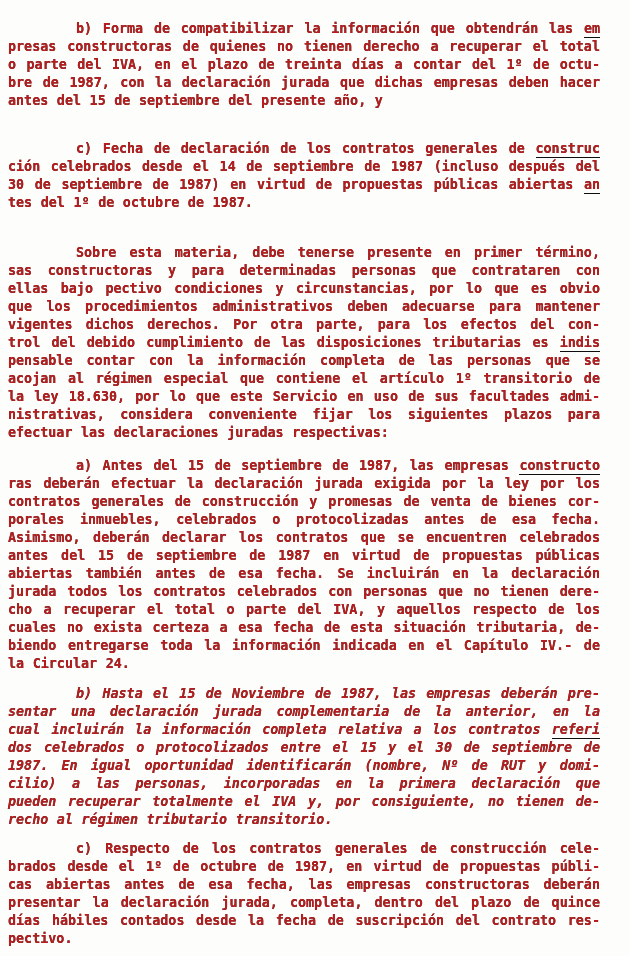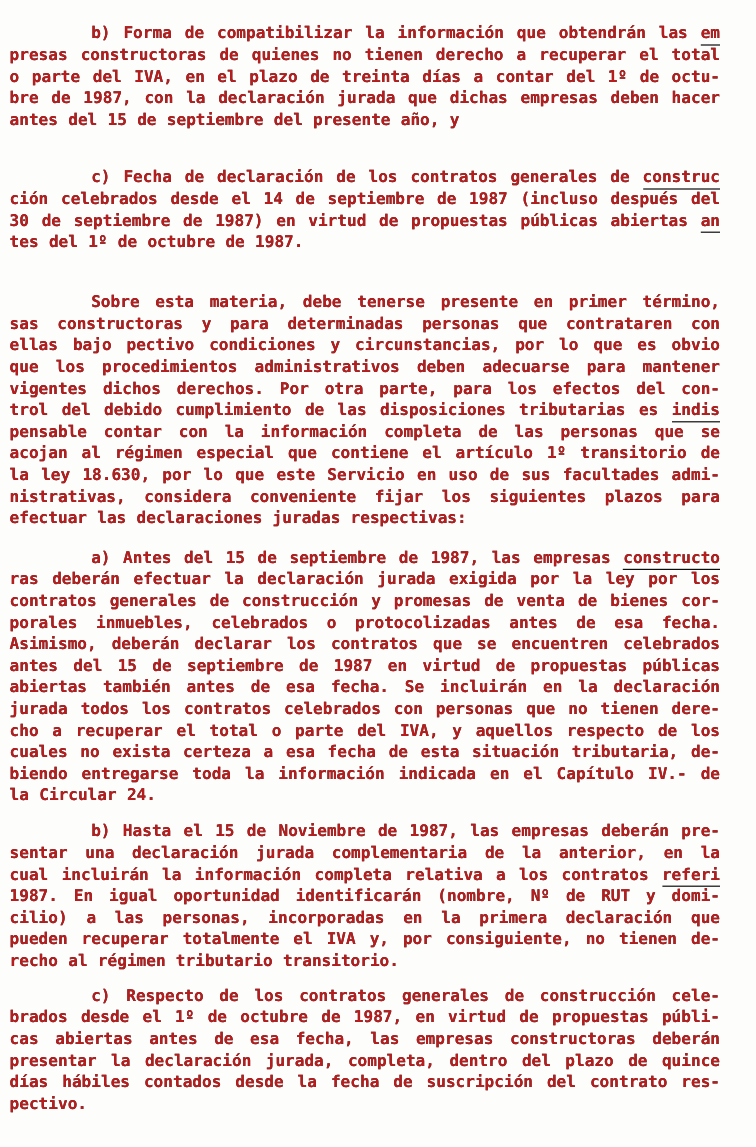--- a/index.html
+++ b/index.html
@@ -19,21 +19,21 @@
     font-weight: 700;
     color: #b91c1c;
     text-shadow: 0 0 0.45px rgba(15,15,15,0.85);
     overflow: hidden;
   }
   .para { margin: 0; }
   .para:nth-child(1) { margin-bottom: 30px; }
   .para:nth-child(2) { margin-bottom: 32px; }
   .para:nth-child(3) { margin-bottom: 15px; }
   .para:nth-child(4) { margin-bottom: 12px; }
-  .para:nth-child(5) { margin-bottom: 11px; }
+  .para:nth-child(5) { margin-bottom: 11px; font-style: italic; }
   .line {
     line-height: 18px;
     min-height: 18px;
     word-spacing: 0.5px;
   }
   .line.just {
     text-align: justify;
     text-align-last: justify;
   }
   .line.first { text-indent: 68px; }
@@ -84,20 +84,21 @@
         <div class="line just"><span>jurada todos los contratos celebrados con personas que no tienen dere-</span></div>
         <div class="line just"><span>cho a recuperar el total o parte del IVA, y aquellos respecto de los</span></div>
         <div class="line just"><span>cuales no exista certeza a esa fecha de esta situación tributaria, de-</span></div>
         <div class="line just"><span>biendo entregarse toda la información indicada en el Capítulo IV.- de</span></div>
         <div class="line"><span>la Circular 24.</span></div>
       </div>
       <div class="para">
         <div class="line first just"><span>b) Hasta el 15 de Noviembre de 1987, las empresas deberán pre-</span></div>
         <div class="line just"><span>sentar una declaración jurada complementaria de la anterior, en la</span></div>
         <div class="line just"><span>cual incluirán la información completa relativa a los contratos </span><span class="u">referi</span></div>
+        <div class="line just"><span>dos celebrados o protocolizados entre el 15 y el 30 de septiembre de</span></div>
         <div class="line just"><span>1987. En igual oportunidad identificarán (nombre, Nº de RUT y domi-</span></div>
         <div class="line just"><span>cilio) a las personas, incorporadas en la primera declaración que</span></div>
         <div class="line just"><span>pueden recuperar totalmente el IVA y, por consiguiente, no tienen de-</span></div>
         <div class="line"><span>recho al régimen tributario transitorio.</span></div>
       </div>
       <div class="para">
         <div class="line first just"><span>c) Respecto de los contratos generales de construcción cele-</span></div>
         <div class="line just"><span>brados desde el 1º de octubre de 1987, en virtud de propuestas públi-</span></div>
         <div class="line just"><span>cas abiertas antes de esa fecha, las empresas constructoras deberán</span></div>
         <div class="line just"><span>presentar la declaración jurada, completa, dentro del plazo de quince</span></div>

